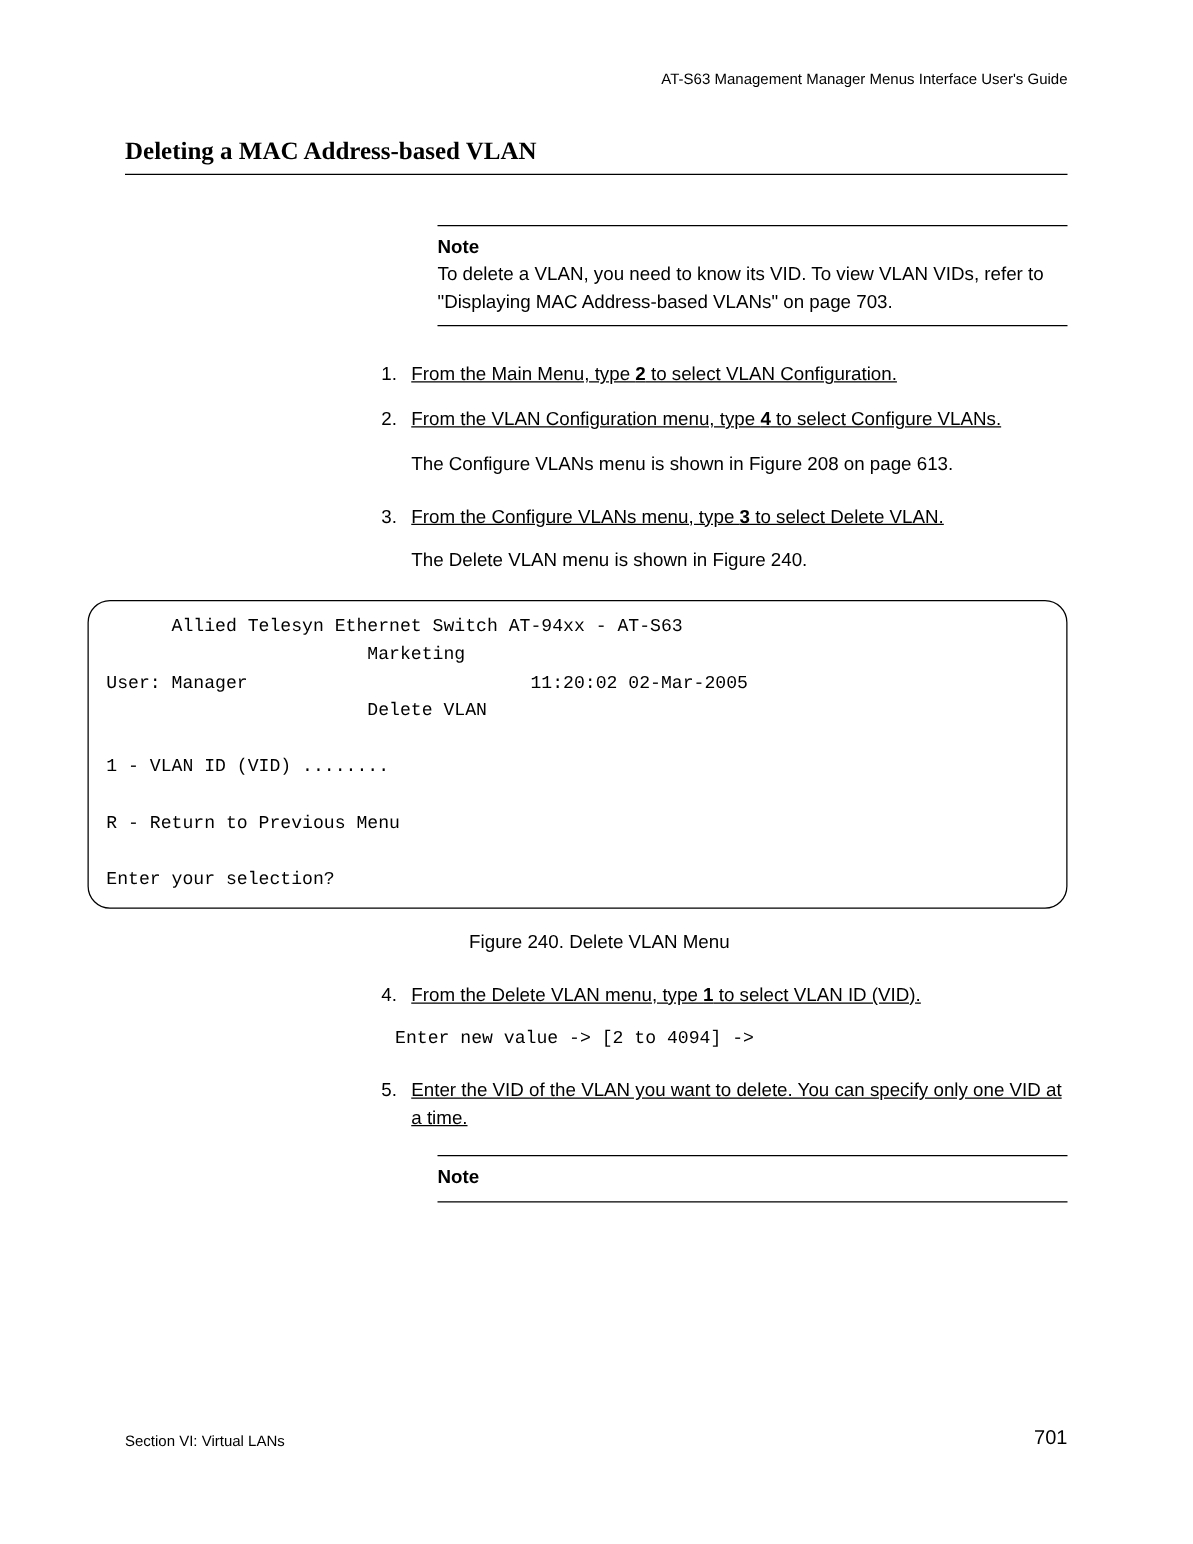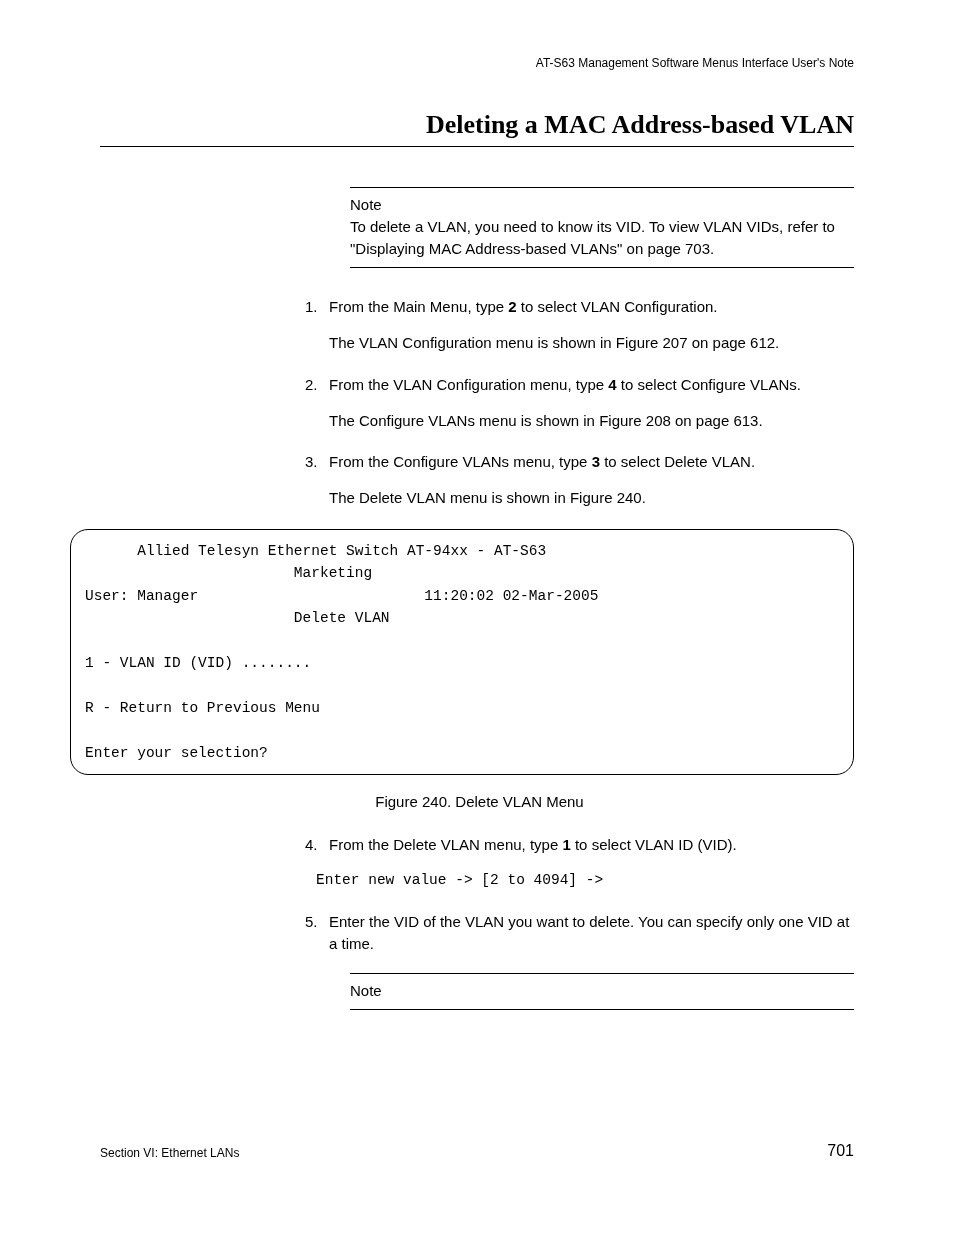--- a/index.html
+++ b/index.html
@@ -21,60 +21,60 @@
     font-size: 12px;
   }
   .content {
     position: absolute;
     top: 110px;
     left: 100px;
     right: 100px;
   }
   .section-title {
     font-family: "Times New Roman", Times, serif;
-    font-size: 26px;
+    font-size: 20px;
     font-weight: bold;
     margin-bottom: 6px;
-    text-align: right;
   }
   .title-rule {
     border: none;
     border-top: 1.5px solid #000;
     margin-top: 2px;
     margin-bottom: 40px;
   }
   .body-col {
     margin-left: 205px;
   }
   .note-box {
     border-top: 1px solid #000;
     border-bottom: 1px solid #000;
     padding: 6px 0 8px 0;
     margin-left: 45px;
     margin-bottom: 28px;
     line-height: 1.45;
   }
   .note-label {
-    font-weight: normal;
+    font-weight: bold;
   }
   .para {
     margin-bottom: 24px;
     line-height: 1.45;
   }
   .step {
     margin-bottom: 14px;
     line-height: 1.45;
     display: flex;
   }
   .step-num {
     width: 24px;
     flex-shrink: 0;
   }
   .step-text {
     flex: 1;
+    text-decoration: underline;
   }
   .step-sub {
     margin-left: 24px;
     margin-top: 12px;
     margin-bottom: 20px;
     line-height: 1.45;
   }
   .terminal {
     border: 1px solid #000;
     border-radius: 18px;
@@ -108,40 +108,39 @@
     position: absolute;
     bottom: 75px;
     right: 100px;
     font-size: 16px;
   }
   b.inline { font-weight: bold; }
 </style>
 </head>
 <body>
 
-<div class="header-right">AT-S63 Management Software Menus Interface User's Note</div>
+<div class="header-right">AT-S63 Management Manager Menus Interface User's Guide</div>
 
 <div class="content">
 
   <div class="section-title">Deleting a MAC Address-based VLAN</div>
   <hr class="title-rule">
 
   <div class="body-col">
 
     <div class="note-box">
       <span class="note-label">Note</span><br>
       <span>To delete a VLAN, you need to know its VID. To view VLAN VIDs, refer to "Displaying MAC Address-based VLANs" on page 703.</span>
     </div>
 
 
     <div class="step">
       <span class="step-num">1.</span>
       <span class="step-text"><span>From the Main Menu, type </span><b class="inline">2</b><span> to select VLAN Configuration.</span></span>
     </div>
-    <div class="step-sub">The VLAN Configuration menu is shown in Figure 207 on page 612.</div>
 
     <div class="step">
       <span class="step-num">2.</span>
       <span class="step-text"><span>From the VLAN Configuration menu, type </span><b class="inline">4</b><span> to select Configure VLANs.</span></span>
     </div>
     <div class="step-sub">The Configure VLANs menu is shown in Figure 208 on page 613.</div>
 
     <div class="step">
       <span class="step-num">3.</span>
       <span class="step-text"><span>From the Configure VLANs menu, type </span><b class="inline">3</b><span> to select Delete VLAN.</span></span>
@@ -173,14 +172,14 @@
       <span class="step-text"><span>Enter the VID of the VLAN you want to delete. You can specify only one VID at a time.</span></span>
     </div>
 
     <div class="note-box" style="margin-top:18px;">
       <span class="note-label">Note</span><br>
     </div>
 
   </div>
 </div>
 
-<div class="footer-left">Section VI: Ethernet LANs</div>
+<div class="footer-left">Section VI: Virtual LANs</div>
 <div class="footer-right">701</div>
 
 </body></html>

